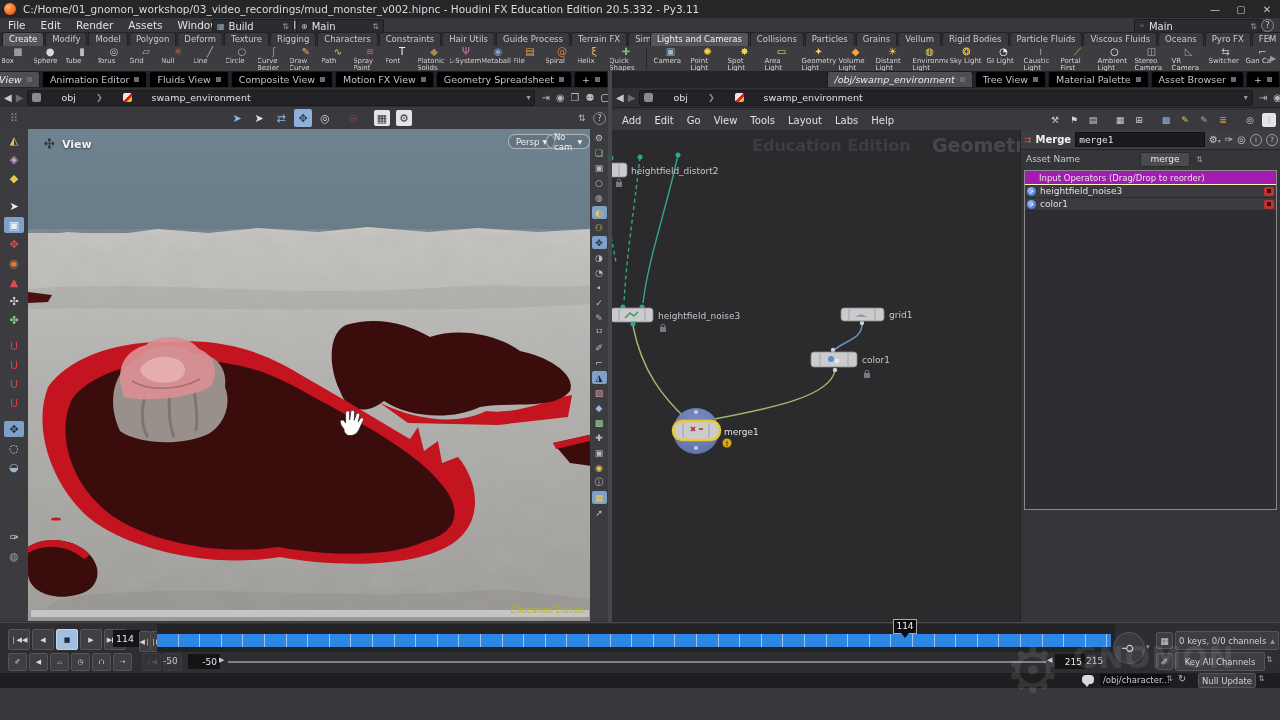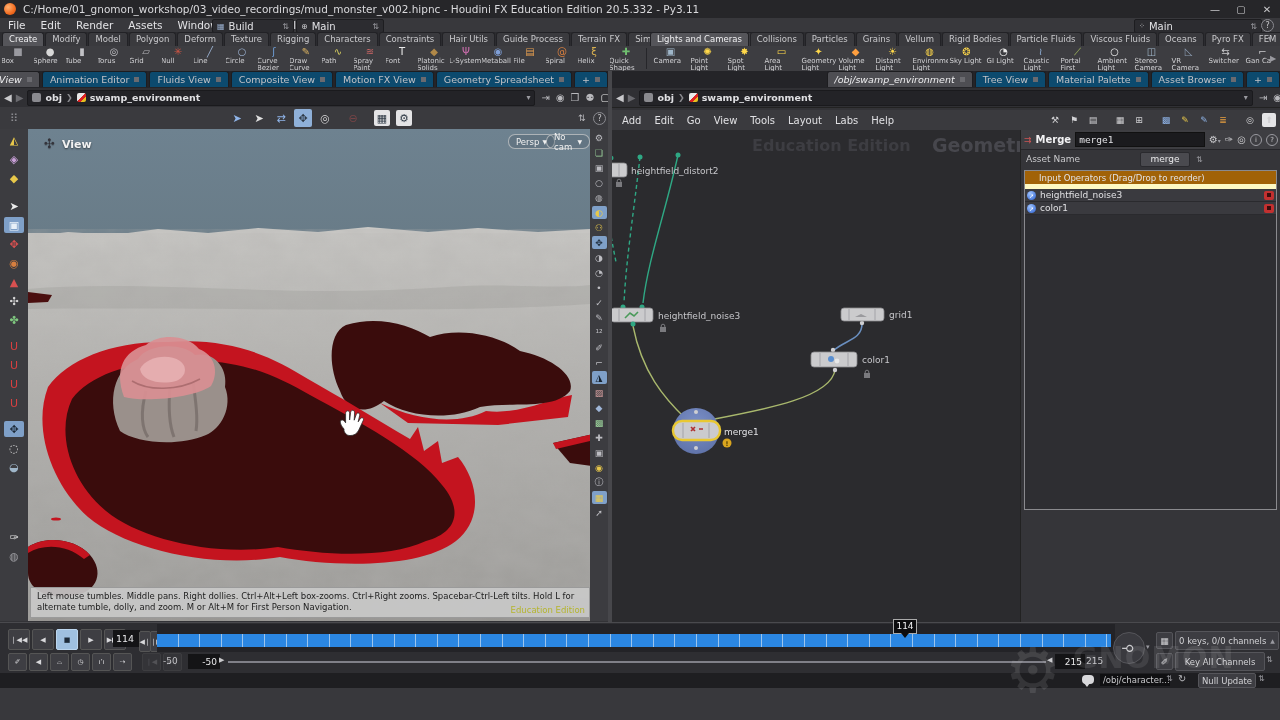--- a/index.html
+++ b/index.html
@@ -28,30 +28,30 @@
         border:1px solid #222226;border-bottom:none;border-radius:3px 3px 0 0;margin-right:1px;white-space:nowrap;}
   .stab.active{background:#55555a;color:#f0f0f2;}
   #shelftools{left:0;top:46px;width:1280px;height:25px;background:#3d3d41;border-bottom:1px solid #26262a;}
   .toolset{position:absolute;top:0;height:25px;display:flex;}
   .tool{width:32px;height:25px;display:flex;flex-direction:column;align-items:center;overflow:hidden;flex:none;}
   .tool .tg{font-size:10px;line-height:12px;height:12px;}
   .tool .tl{font-size:7px;line-height:6.5px;color:#d2d2d5;white-space:normal;width:34px;}
   .toolset.rt .tool{width:37px;}
   
   .panetabs{top:71px;height:17px;background:#242428;border-bottom:1px solid #1c1c1f;display:flex;align-items:flex-end;flex-direction:column;}
-  .ptab{height:15px;line-height:15px;padding:0 7px;font-size:9.5px;color:#c2c2c6;background:#0c4a6e;
+  .ptab{height:15px;line-height:15px;padding:0 7px;font-size:9.5px;color:#c2c2c6;background:#000000;
         border:1px solid #1d1d20;border-bottom:none;border-radius:3px 3px 0 0;margin-right:2px;display:flex;align-items:center;gap:5px;white-space:nowrap;}
   .ptab.active{background:#4e4e53;color:#eeeef0;font-style:italic;}
   .ptab .cls{width:5px;height:5px;background:#6a6a6f;display:inline-block;}
   .ptab-extra{margin-left:auto;display:flex;gap:6px;padding-right:6px;color:#b9b9bd;font-size:9px;align-items:center;}
   
   .bcbar{height:19px;background:#303034;border-bottom:1px solid #222;display:flex;align-items:center;gap:4px;padding:0 4px;}
   .navarrow{color:#c9c9cc;font-size:10px;}
   .navarrow.dim{color:#6a6a6f;}
-  .pathfield{flex:1;height:14px;background:#232327;border:1px solid #1a1a1d;border-radius:2px;display:flex;align-items:center;gap:4px;padding:0 4px;font-size:9.5px;color:#e0e0e3;font-weight:bold;}
+  .pathfield{flex:1;height:14px;background:#232327;border:1px solid #1a1a1d;border-radius:2px;display:flex;align-items:center;gap:20px;padding:0 4px;font-size:9.5px;color:#e0e0e3;}
   .chip-ico{width:9px;height:9px;border-radius:2px;background:#8a8a8f;display:inline-block;}
   .chip-ico.net{background:linear-gradient(135deg,#e8e8e8 45%,#d22 45%,#d22 70%,#e8c020 70%);}
   .bc-sep{color:#8a8a8f;font-size:8px;}
   .bc-dd{margin-left:auto;color:#9a9aa0;font-size:8px;}
   .bcicons{display:flex;gap:6px;align-items:center;color:#b9b9bd;font-size:10px;padding:0 2px;}
   
   #vptoolbar{left:0;top:107px;width:608px;height:22px;background:#3a3a3e;border-bottom:1px solid #222;}
   .grip{color:#8a8a8f;font-size:11px;letter-spacing:1px;}
   .icobtn{width:18px;height:18px;border-radius:2px;display:flex;align-items:center;justify-content:center;font-size:11px;flex:none;}
   .icobtn.active{background:#8fb0d8;}
@@ -81,21 +81,21 @@
   #params{left:1020px;top:130px;width:260px;height:500px;background:#353539;border-left:1px solid #222;}
   #p-head{height:19px;background:#3e3e42;display:flex;align-items:center;gap:4px;padding:0 3px;border-bottom:1px solid #26262a;}
   #p-type{font-weight:bold;font-size:10px;color:#f2f2f4;}
   #p-name{flex:1;height:13px;background:#1b1b1e;border:1px solid #111;color:#e2e2e5;font-size:9.5px;
           font-family:"DejaVu Sans Mono",monospace;display:flex;align-items:center;padding:0 3px;}
   .phico{color:#c9c9cc;font-size:10px;}
   .circ{width:10px;height:10px;border:1px solid #9a9aa0;border-radius:50%;font-size:7px;text-align:center;line-height:10px;color:#c9c9cc;}
   #p-asset{height:18px;display:flex;align-items:center;padding:0 5px;gap:6px;}
   #asset-dd{width:48px;height:13px;background:#4a4a4f;border:1px solid #2a2a2e;border-radius:2px;text-align:center;font-size:9px;color:#e8e8ea;line-height:13px;}
   #p-list{position:absolute;left:3px;top:40px;width:251px;height:338px;border:1px solid #8a8a8e;background:#2e2e32;}
-  #p-list-h{height:13px;background:#a16207;border-bottom:5px solid #fef9c3;display:flex;align-items:center;}
+  #p-list-h{height:13px;background:#a21caf;border-bottom:1px solid #fef9c3;display:flex;align-items:center;}
   #p-list-h .htxt{font-size:8.5px;color:#e2e2e5;padding-left:14px;}
   .inrow{height:12px;display:flex;align-items:center;background:#3a3a3f;border-bottom:1px solid #2a2a2e;gap:4px;padding:0 2px;}
   .uparrow{width:9px;height:9px;border-radius:50%;background:radial-gradient(circle at 35% 30%,#9fc4ff,#2a5fd0);color:#fff;font-size:6px;text-align:center;line-height:9px;flex:none;}
   .inrow .nm{flex:1;font-size:9px;color:#e0e0e3;}
   .delbtn{width:10px;height:9px;background:#c23030;border-radius:2px;display:flex;align-items:center;justify-content:center;flex:none;}
   .delbtn i{width:4px;height:4px;background:#3a0d0d;display:block;}
   
   #timeline{left:0;top:622px;width:1280px;height:51px;background:#2e2e32;border-top:1px solid #4a4a4e;}
   .pbtn{width:20px;height:19px;background:#3e3e43;border:1px solid #555;border-radius:2px;color:#d8d8db;
         font-size:7px;display:flex;align-items:center;justify-content:center;flex:none;}
@@ -655,21 +655,20 @@
     <span id="vp-label">View</span>
     <span class="campill" style="left:480px;">
       <span>Persp</span>
       <span style="font-size:6px;">▼</span>
     </span>
     <span class="campill" style="left:518px;">
       <span>No cam</span>
       <span style="font-size:6px;">▼</span>
     </span>
     <div id="helpbar">
-      <span>Left mouse tumbles. Middle pans. Right dollies. Ctrl+Alt+Left box-zooms. Ctrl+Right zooms. Spacebar-Ctrl-Left tilts. Hold L for alternate tumble, dolly, and zoom. M or Alt+M for First Person Navigation.</span>
       <span id="edition-vp">Education Edition</span>
     </div>
   </div>
 
   <div class="strip abs" id="rstrip" style="left:590px;top:129px;width:18px;height:492px;">
     <span class="sico">
         <span style="color: rgb(189, 189, 194);">⚙</span>
       </span>
       <span class="sico">
         <span style="color: rgb(159, 216, 159);">❏</span>

